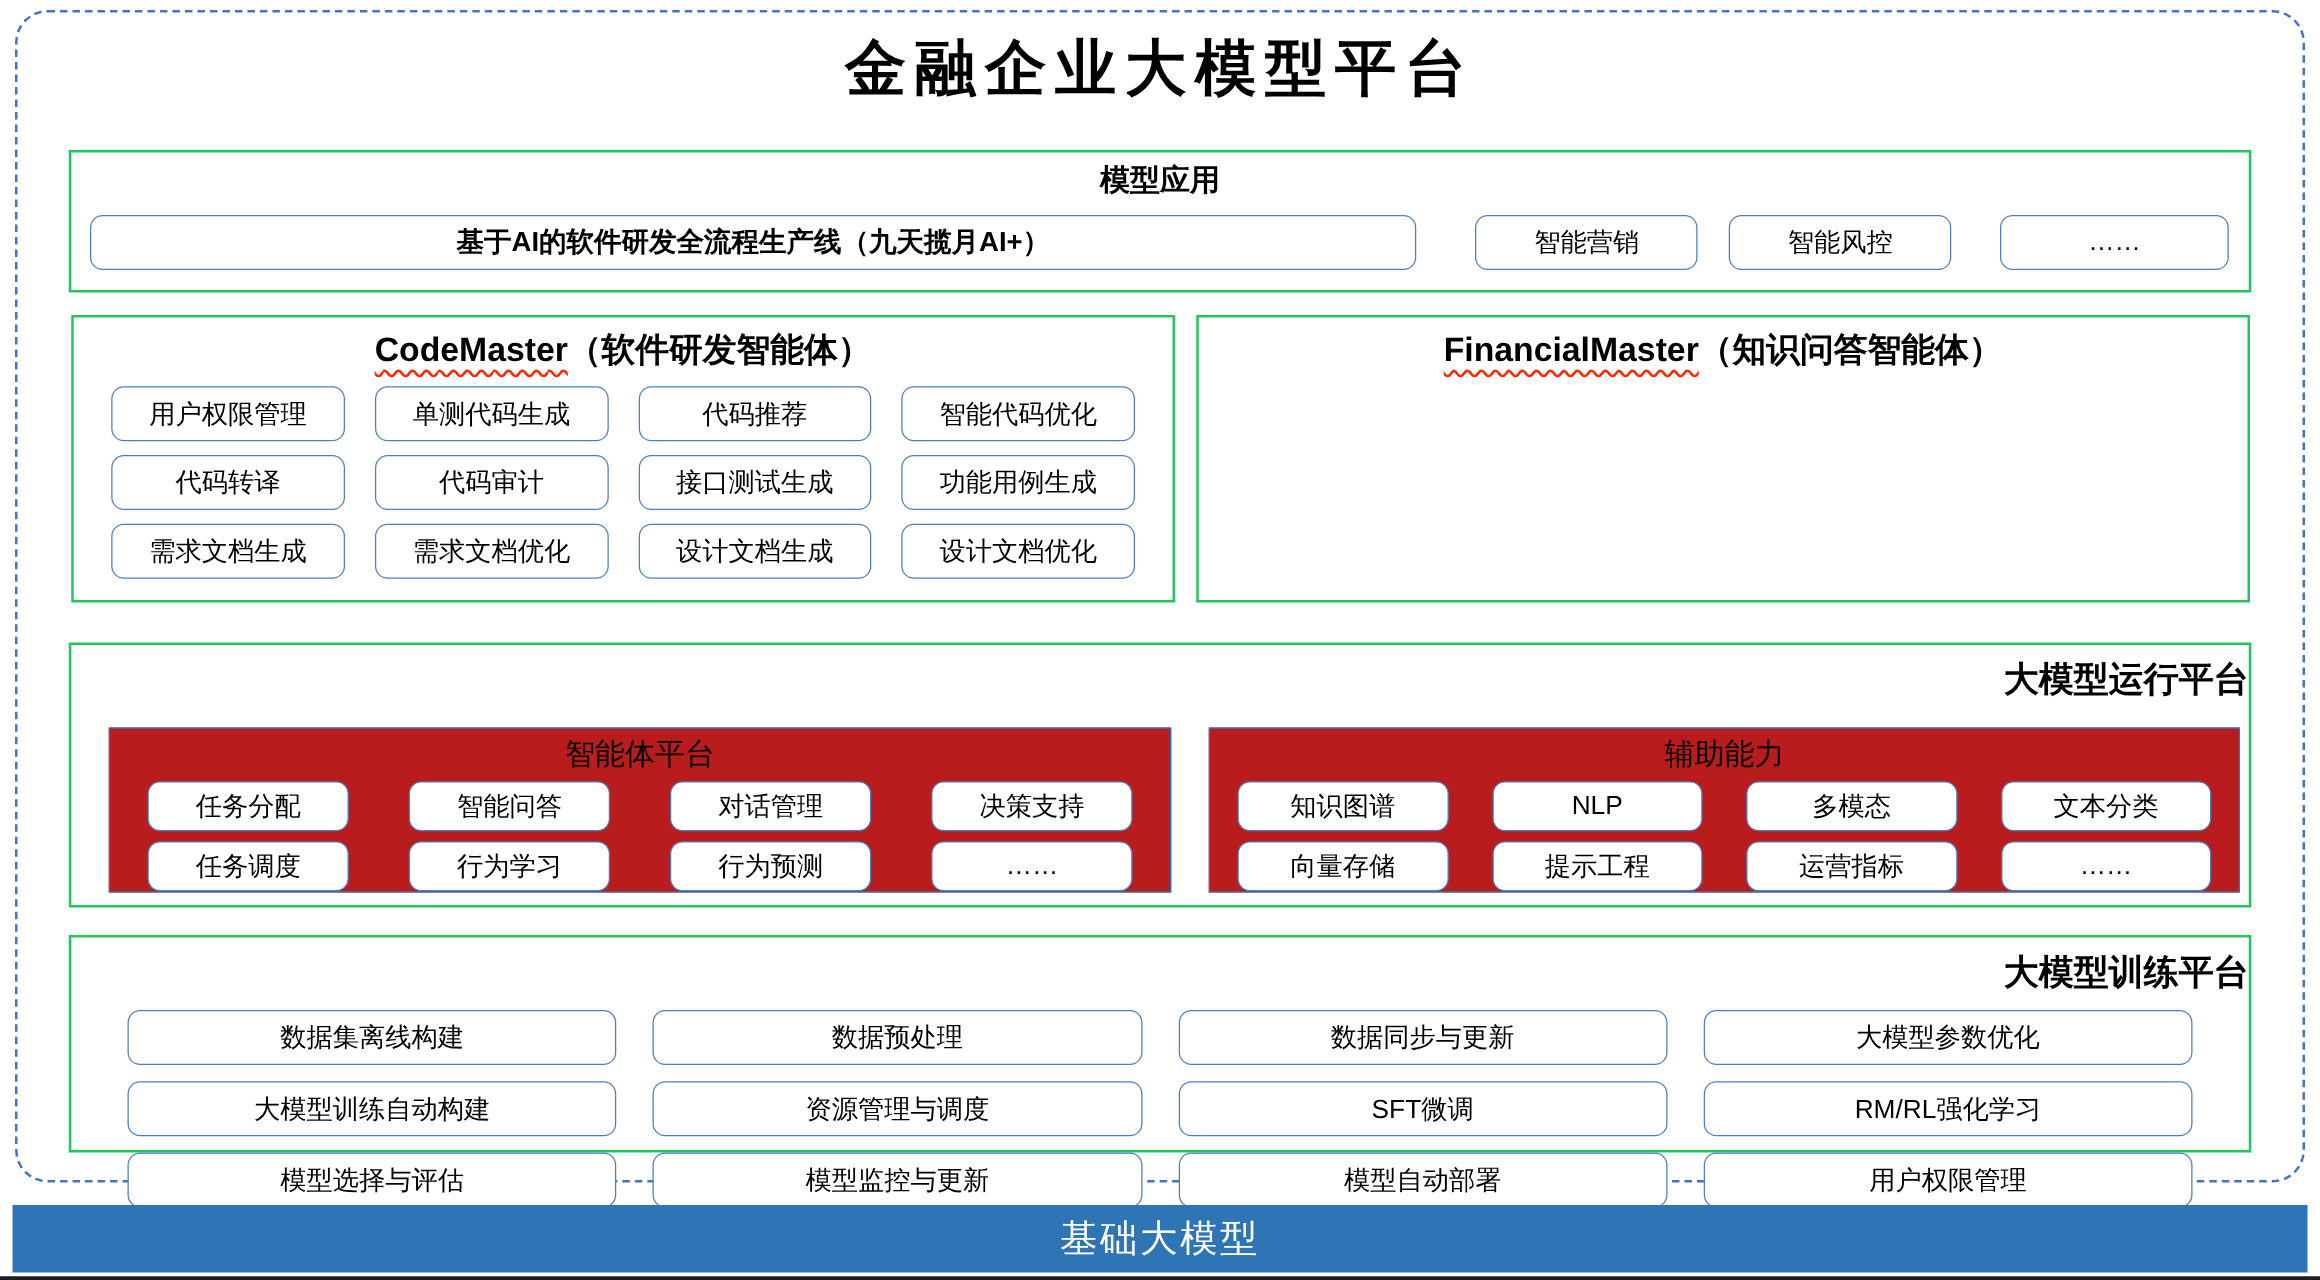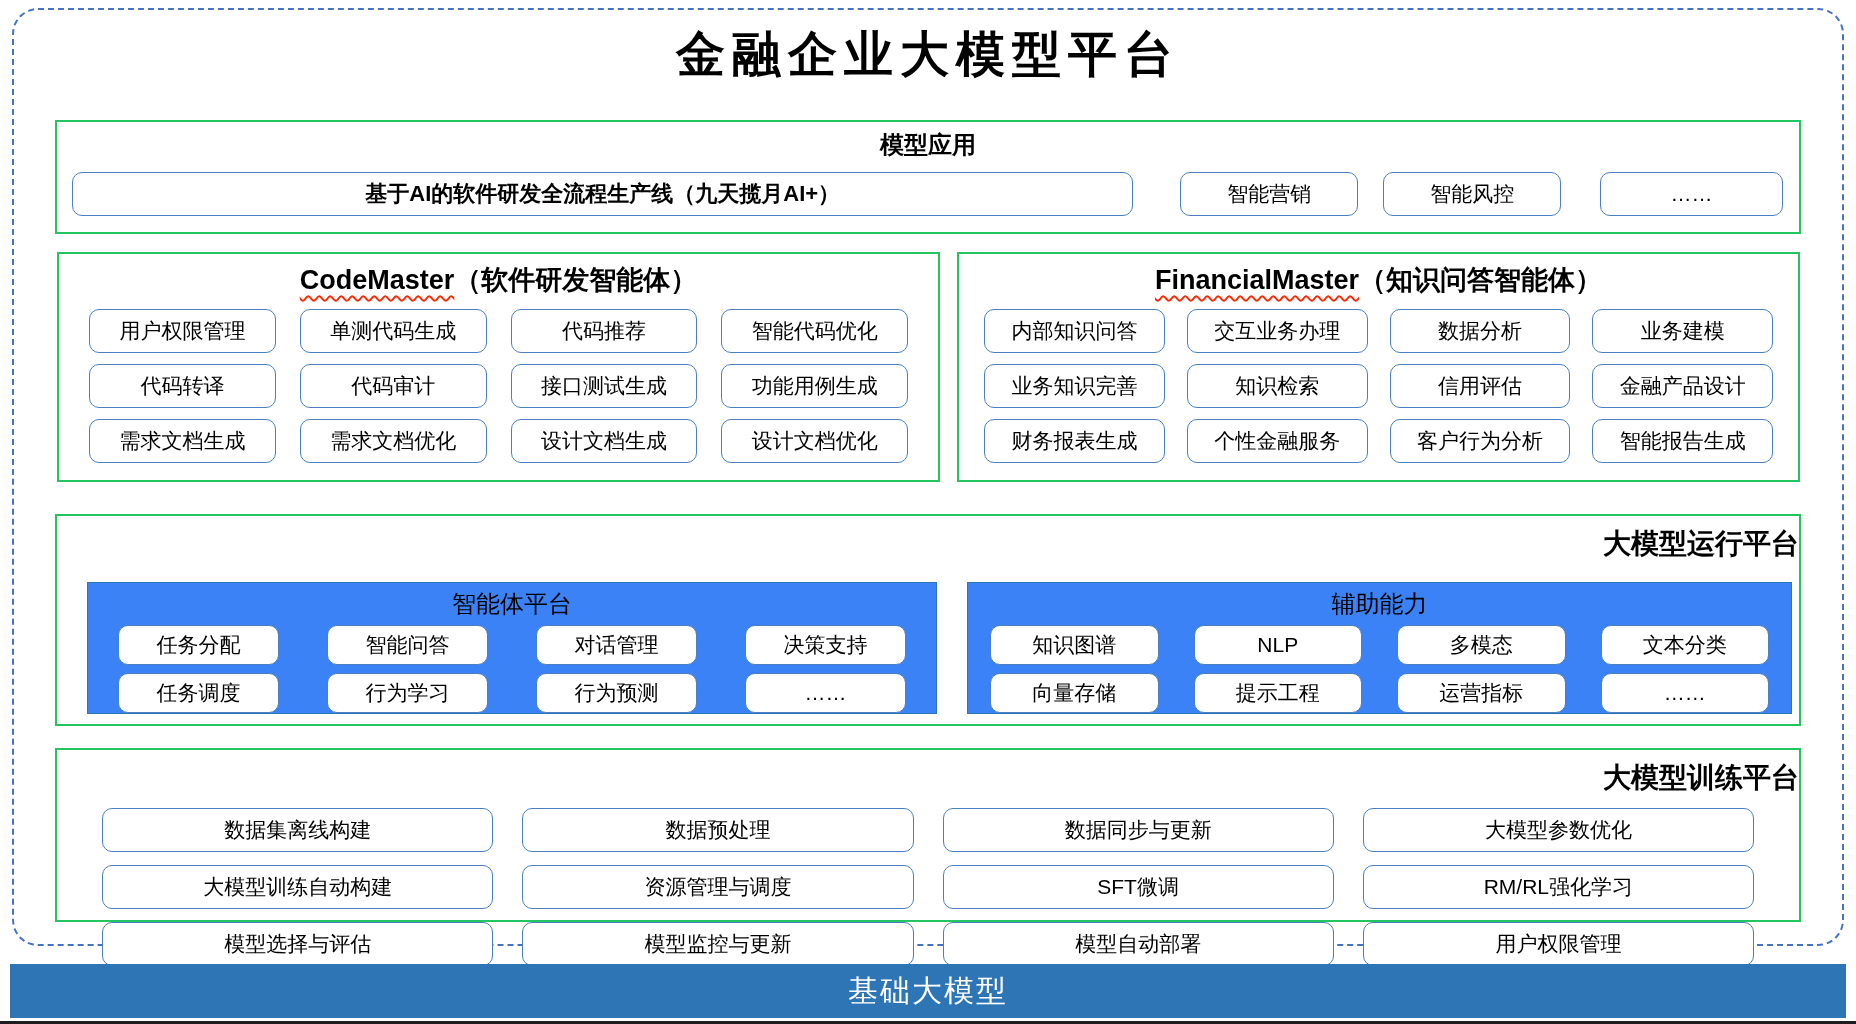--- a/index.html
+++ b/index.html
@@ -53,21 +53,21 @@
   .chip-a3 { width:185px; }
 
   
   .grid4 {
     display:grid; grid-template-columns:repeat(4,1fr);
     column-gap:24px; row-gap:11px; padding:0 30px; margin-top:11px;
   }
   #sec-fin .grid4 { column-gap:22px; padding:0 25px; }
 
   
-  .group-box { position:absolute; top:66px; height:132px; border:1.5px solid #2E75B6; background:#3b82f6; }
+  .group-box { position:absolute; top:66px; height:132px; border:1.5px solid #2E75B6; background:#b91c1c; }
   #group-agent { left:30px; width:850px; }
   #group-aux   { left:910px; width:825px; }
   .grid4-s3 {
     display:grid; grid-template-columns:repeat(4,1fr);
     row-gap:8px; margin-top:6px;
   }
   #group-agent .grid4-s3 { column-gap:48px; padding:0 30px; }
   #group-aux   .grid4-s3 { column-gap:35px; padding:0 22px; }
 
   
@@ -113,34 +113,20 @@
       <div class="chip">功能用例生成</div>
       <div class="chip">需求文档生成</div>
       <div class="chip">需求文档优化</div>
       <div class="chip">设计文档生成</div>
       <div class="chip">设计文档优化</div>
     </div>
 </div>
 
 <div class="section" id="sec-fin">
   <div class="agent-header"><span class="en">FinancialMaster</span><span>（知识问答智能体）</span></div>
-  <div class="grid4">
-      <div class="chip">内部知识问答</div>
-      <div class="chip">交互业务办理</div>
-      <div class="chip">数据分析</div>
-      <div class="chip">业务建模</div>
-      <div class="chip">业务知识完善</div>
-      <div class="chip">知识检索</div>
-      <div class="chip">信用评估</div>
-      <div class="chip">金融产品设计</div>
-      <div class="chip">财务报表生成</div>
-      <div class="chip">个性金融服务</div>
-      <div class="chip">客户行为分析</div>
-      <div class="chip">智能报告生成</div>
-    </div>
 </div>
 
 <div class="section" id="sec-run">
   <div class="big-header">大模型运行平台</div>
   <div class="group-box" id="group-agent">
     <div class="group-header">智能体平台</div>
     <div class="grid4-s3">
         <div class="chip chip-s3">任务分配</div>
         <div class="chip chip-s3">智能问答</div>
         <div class="chip chip-s3">对话管理</div>

